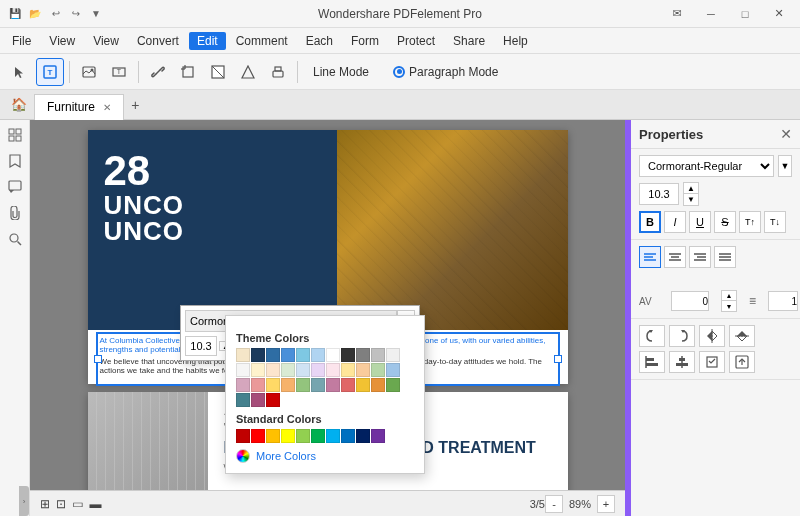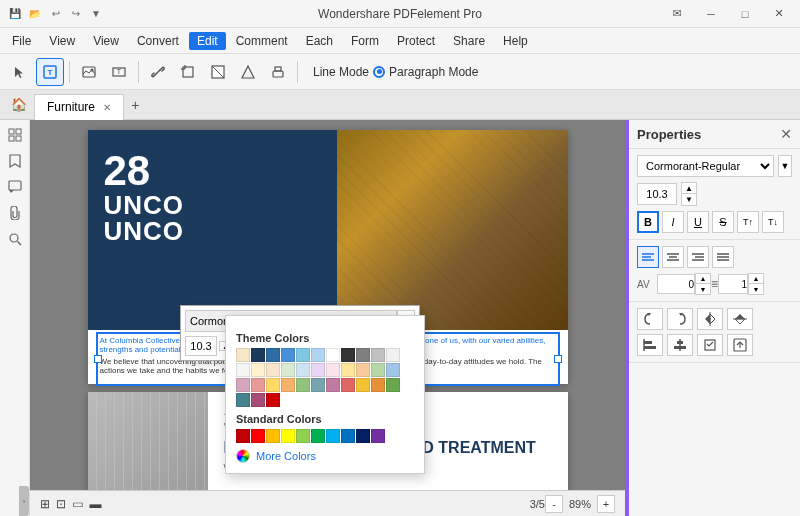--- a/index.html
+++ b/index.html
@@ -17,21 +17,21 @@
     
     .menu-bar { height: 26px; background: #f5f5f5; display: flex; align-items: center; padding: 0 4px; border-bottom: 1px solid #ddd; gap: 2px; }
     .menu-item { padding: 2px 8px; font-size: 12px; color: #333; cursor: pointer; border-radius: 2px; }
     .menu-item.active { background: #1a73e8; color: white; }
 
     
     .toolbar { height: 36px; background: #f5f5f5; display: flex; align-items: center; padding: 0 6px; border-bottom: 1px solid #ddd; gap: 2px; }
     .tool-btn { width: 28px; height: 28px; display: flex; align-items: center; justify-content: center; cursor: pointer; border-radius: 3px; border: 1px solid transparent; font-size: 13px; color: #555; }
     .tool-btn.active { border: 1px solid #1a73e8; background: #e8f0fe; }
     .tool-separator { width: 1px; height: 22px; background: #ccc; margin: 0 3px; }
-    .mode-section { display: flex; align-items: center; gap: 4px; margin-left: 10px; font-size: 12px; color: #333; }
+    .mode-section { display: flex; align-items: center; gap: 24px; margin-left: 10px; font-size: 12px; color: #333; }
     .radio-group { display: flex; align-items: center; gap: 4px; }
     .radio-dot { width: 12px; height: 12px; border-radius: 50%; border: 2px solid #aaa; display: flex; align-items: center; justify-content: center; }
     .radio-dot.selected { border-color: #1a73e8; }
     .radio-dot.selected::after { content: ''; width: 5px; height: 5px; background: #1a73e8; border-radius: 50%; }
 
     
     .tab-bar { height: 30px; background: #e8e8e8; display: flex; align-items: center; padding: 0 0 0 8px; border-bottom: 1px solid #ccc; }
     .home-icon { width: 22px; height: 22px; display: flex; align-items: center; justify-content: center; font-size: 13px; color: #555; margin-right: 4px; }
     .tab { height: 26px; background: white; border: 1px solid #ccc; border-bottom: none; padding: 8px 12px; display: flex; align-items: center; gap: 8px; font-size: 12px; cursor: pointer; margin-top: 4px; justify-content: center; }
     .tab-close { font-size: 10px; color: #777; cursor: pointer; }
@@ -50,21 +50,21 @@
     
     .page { background: white; width: 480px; position: relative; box-shadow: 0 2px 8px rgba(0,0,0,0.3); }
 
     
     .bottom-bar { position: absolute; bottom: 0; left: 0; right: 0; height: 26px; background: #f0f0f0; border-top: 1px solid #ccc; display: flex; align-items: center; justify-content: space-between; padding: 0 10px; font-size: 11px; color: #444; }
     .bottom-left { display: flex; gap: 6px; }
     .bottom-right { display: flex; align-items: center; gap: 6px; }
     .zoom-btn { width: 18px; height: 18px; display: flex; align-items: center; justify-content: center; cursor: pointer; border: 1px solid #ccc; background: white; font-size: 11px; }
 
     
-    .props-panel { width: 175px; background: #f5f5f5; border-left: 4px solid #8b5cf6; overflow-y: auto; padding: 0; }
+    .props-panel { width: 175px; background: #f5f5f5; border-left: 6px solid #8b5cf6; overflow-y: auto; padding: 0; }
     .props-header { display: flex; justify-content: space-between; align-items: center; padding: 6px 8px; border-bottom: 1px solid #ddd; background: #f5f5f5; }
     .props-title { font-size: 13px; font-weight: 600; color: #333; }
     .props-close { cursor: pointer; color: #666; font-size: 14px; }
     .props-section { padding: 6px 8px; border-bottom: 1px solid #e0e0e0; }
     .props-row { display: flex; align-items: center; gap: 4px; margin-bottom: 5px; }
     .props-select { flex: 1; height: 22px; font-size: 11px; border: 1px solid #ccc; background: white; padding: 0 4px; }
     .props-number { width: 36px; height: 22px; font-size: 11px; border: 1px solid #ccc; background: white; text-align: center; padding: 0 2px; }
     .props-format-row { display: flex; gap: 3px; }
     .fmt-btn { width: 22px; height: 22px; display: flex; align-items: center; justify-content: center; border: 1px solid #ccc; background: white; cursor: pointer; font-size: 11px; }
     .fmt-btn.outlined { border: 2px solid #1a73e8; }
@@ -461,21 +461,21 @@
             </svg>
         </div>
         <div class="align-btn">
           <svg width="12" height="10" viewBox="0 0 12 10">
               <line x1="0" y1="2" x2="12" y2="2" stroke="#555" stroke-width="1.5"></line>
               <line x1="0" y1="5" x2="12" y2="5" stroke="#555" stroke-width="1.5"></line>
               <line x1="0" y1="8" x2="12" y2="8" stroke="#555" stroke-width="1.5"></line>
             </svg>
         </div>
       </div>
-      <div style="display:flex; gap:0; margin-top:5px; align-items:center;">
+      <div style="display:flex; gap:12px; margin-top:22px; align-items:center;">
         <span style="font-size:10px; color:#666; min-width:20px;">AV</span>
         <input type="text" value="0" style="width: 38px; height: 20px; border: 1px solid rgb(204, 204, 204); font-size: 10px; text-align: right;">
         <div style="display:flex; flex-direction:column; border:1px solid #ccc;">
           <div style="width:14px; height:10px; display:flex; align-items:center; justify-content:center; font-size:7px; cursor:pointer; border-bottom:1px solid #ccc; background:white;">▲</div>
           <div style="width:14px; height:10px; display:flex; align-items:center; justify-content:center; font-size:7px; cursor:pointer; background:white;">▼</div>
         </div>
         <span style="font-size:12px; color:#666;">≡</span>
         <input type="text" value="1" style="width: 30px; height: 20px; border: 1px solid rgb(204, 204, 204); font-size: 10px; text-align: right;">
         <div style="display:flex; flex-direction:column; border:1px solid #ccc;">
           <div style="width:14px; height:10px; display:flex; align-items:center; justify-content:center; font-size:7px; cursor:pointer; border-bottom:1px solid #ccc; background:white;">▲</div>

